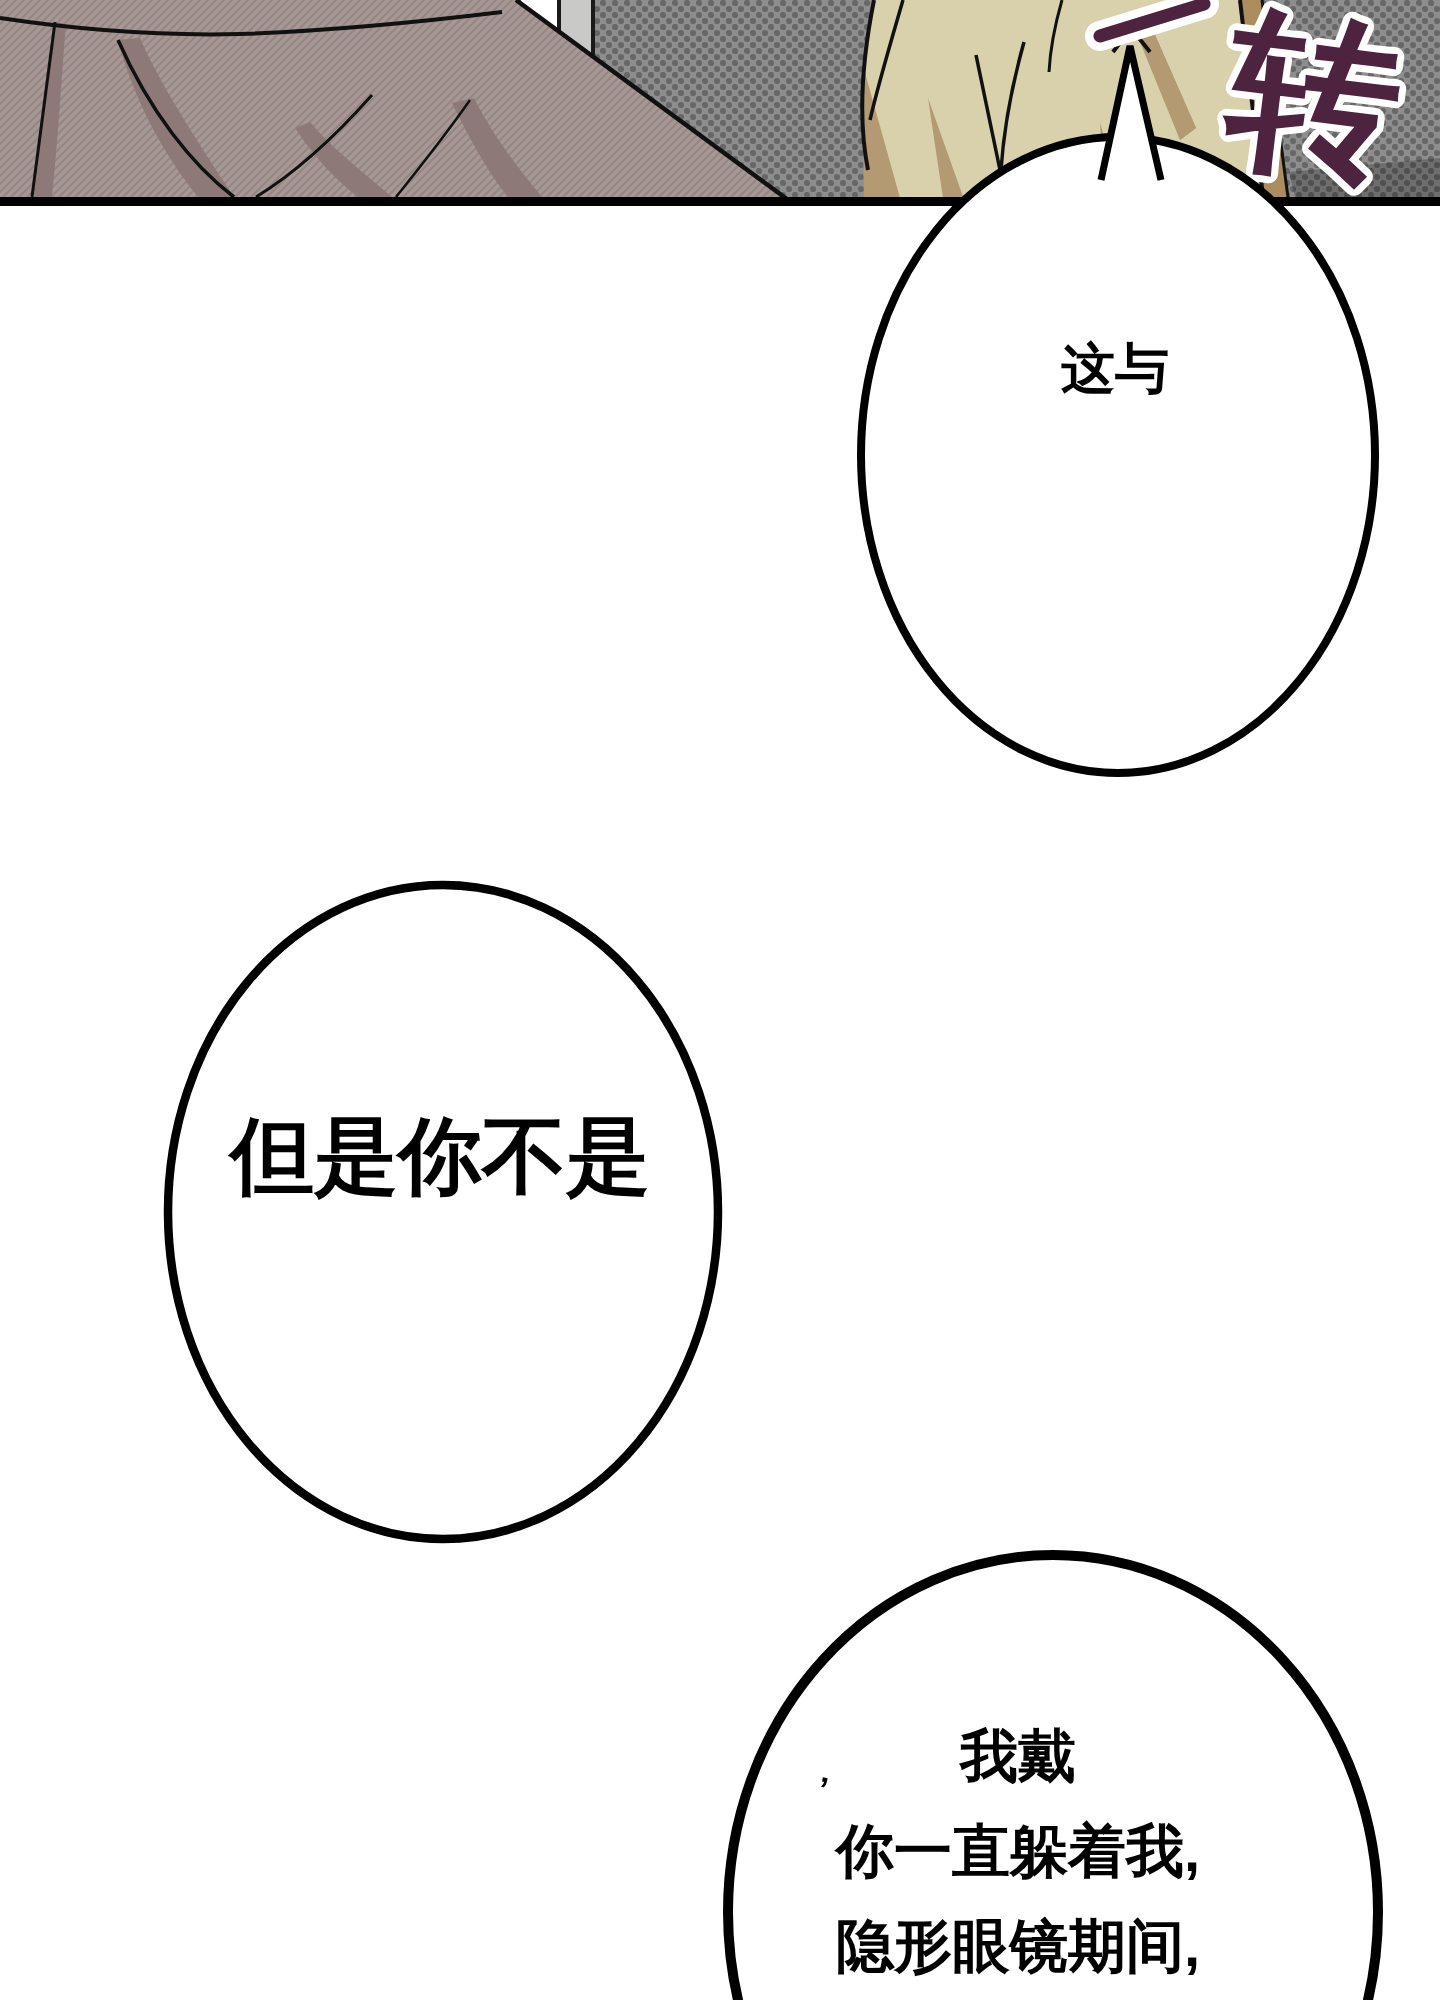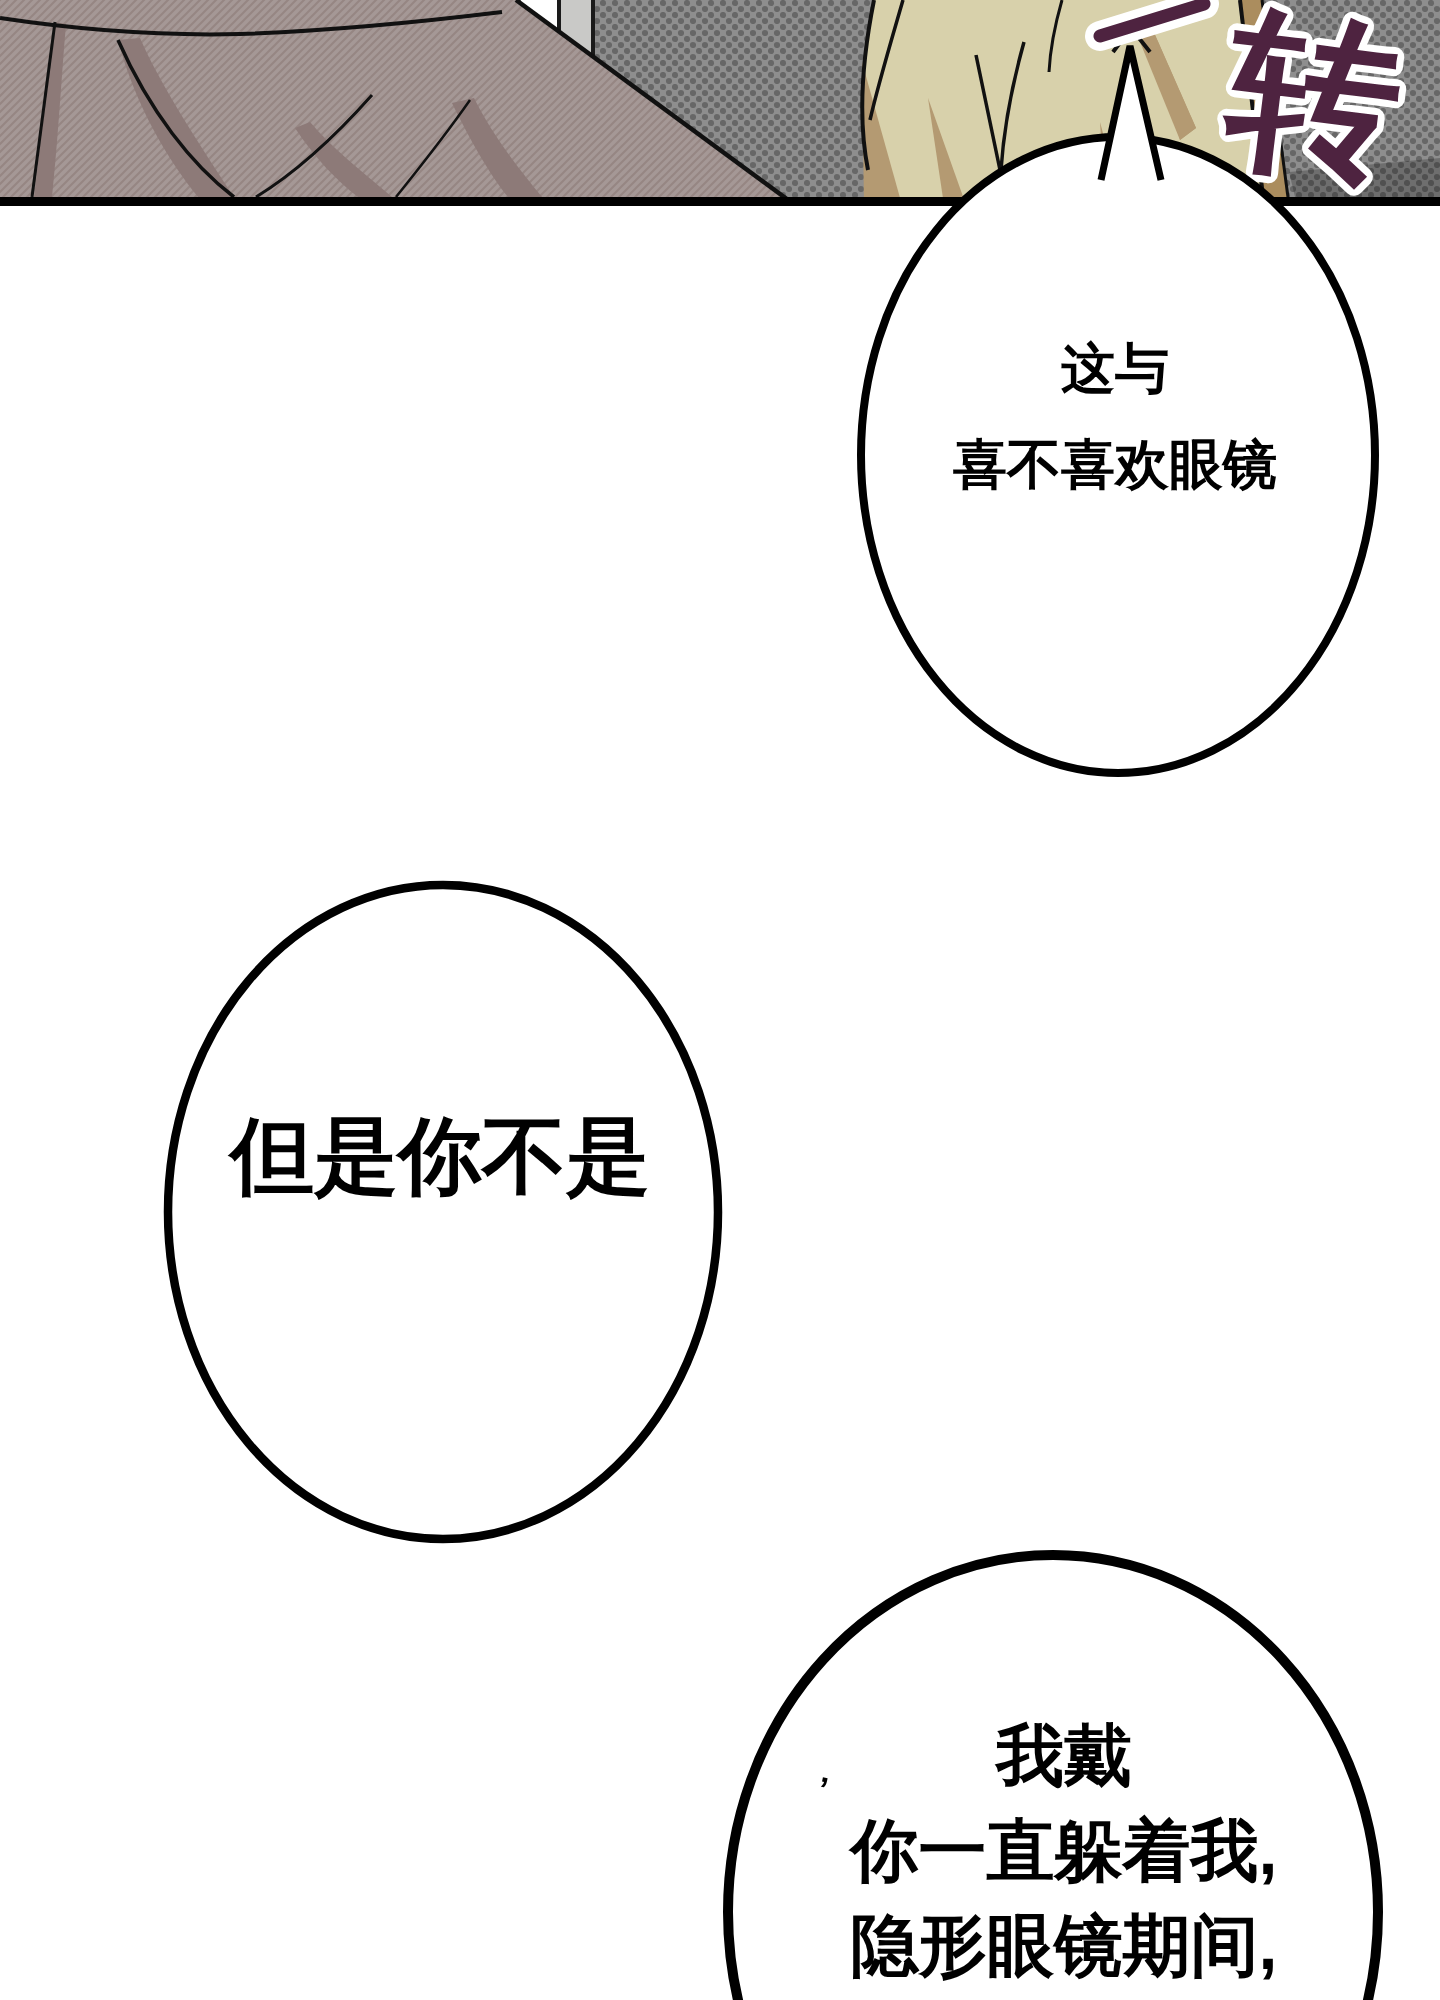--- a/index.html
+++ b/index.html
@@ -8,21 +8,21 @@
     background:#ffffff;
     font-family:"Liberation Sans","DejaVu Sans",sans-serif;
   }
   #art{position:absolute;left:0;top:0;z-index:1;}
   .bubble-text{
     position:absolute;z-index:3;text-align:center;color:#000;
     font-weight:bold;letter-spacing:0;
   }
   .bt1{left:835px;top:320px;width:560px;font-size:54px;line-height:96px;}
   .bt2{left:165px;top:1110px;width:550px;font-size:84px;line-height:93px;font-family:Liberation Serif, serif;}
-  .bt3{left:774px;top:1708px;width:580px;font-size:68px;line-height:95px;}
+  .bt3{left:728px;top:1708px;width:580px;font-size:58px;line-height:95px;}
   .stray-mark{
     position:absolute;left:818px;top:1770px;z-index:3;color:#000;
     font-size:34px;font-weight:bold;transform:rotate(12deg);
   }
 </style>
 </head>
 <body>
 
 <svg id="art" width="1440" height="2000" viewBox="0 0 1440 2000">
   <defs>
@@ -103,21 +103,20 @@
     <path d="M1101,180 L1130,46 L1161,180" fill="#ffffff" stroke="#000" stroke-width="7" stroke-linejoin="miter"></path>
   </g>
 
   <ellipse cx="443" cy="1212" rx="275" ry="327" fill="#ffffff" stroke="#000" stroke-width="8.5"></ellipse>
 
   <ellipse cx="1053" cy="1912" rx="325" ry="357" fill="#ffffff" stroke="#000" stroke-width="10"></ellipse>
 </svg>
 
 <div class="bubble-text bt1">
   <div>这与</div>
-  <div>喜不喜欢眼镜</div>
 </div>
 
 <div class="bubble-text bt2">
   <div>但是你不是</div>
 </div>
 
 <div class="bubble-text bt3">
   <div>我戴</div>
   <div>你一直躲着我,</div>
   <div>隐形眼镜期间,</div>

